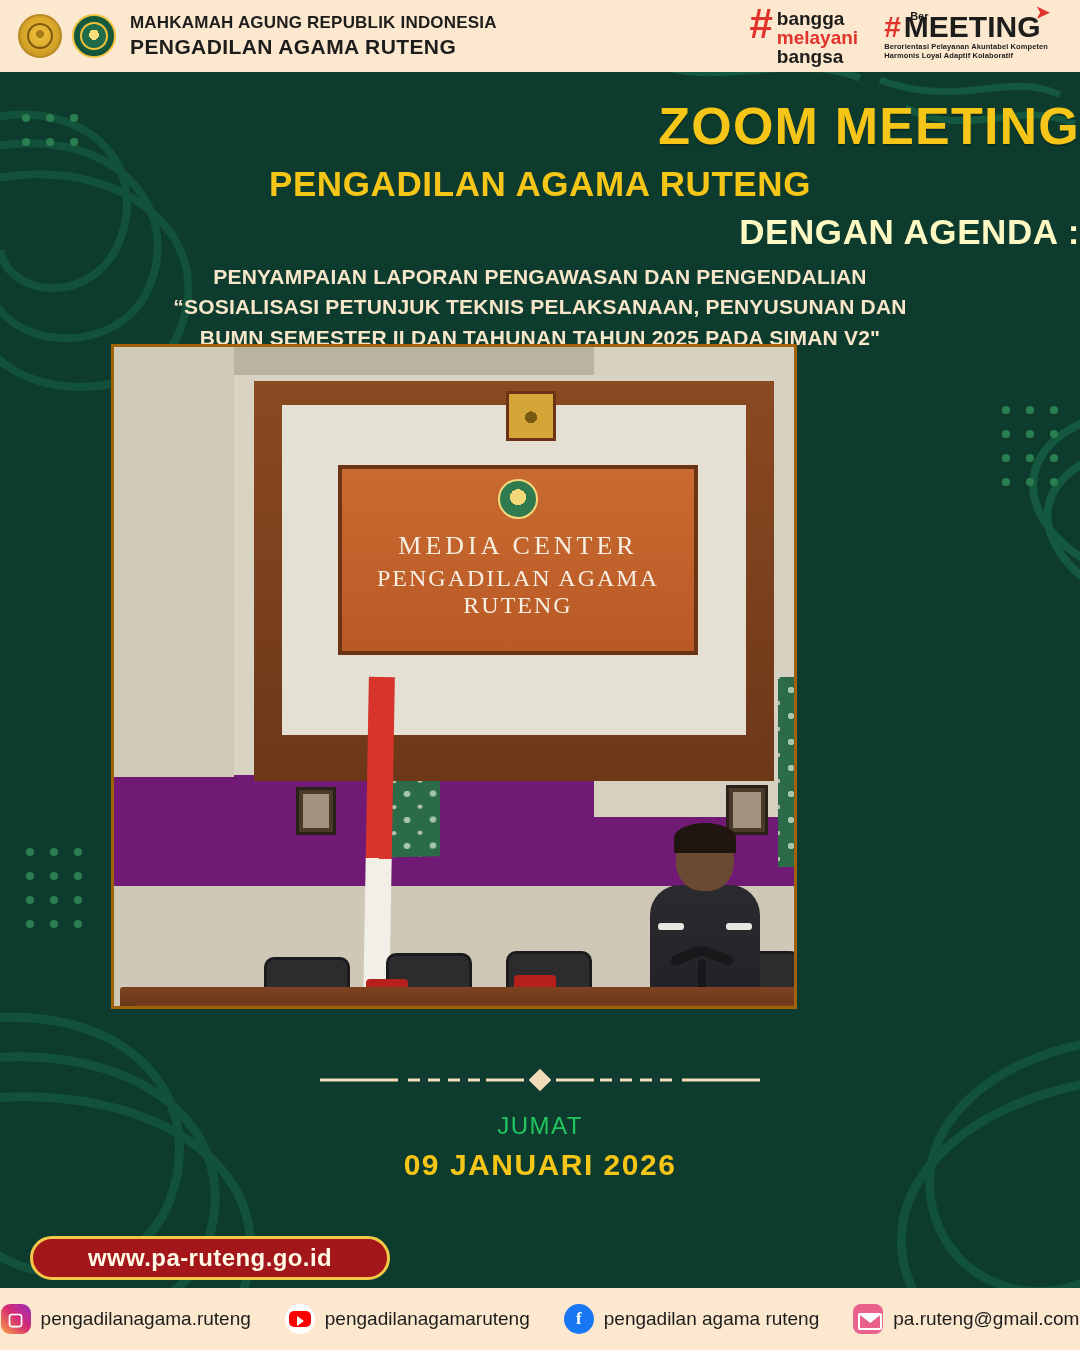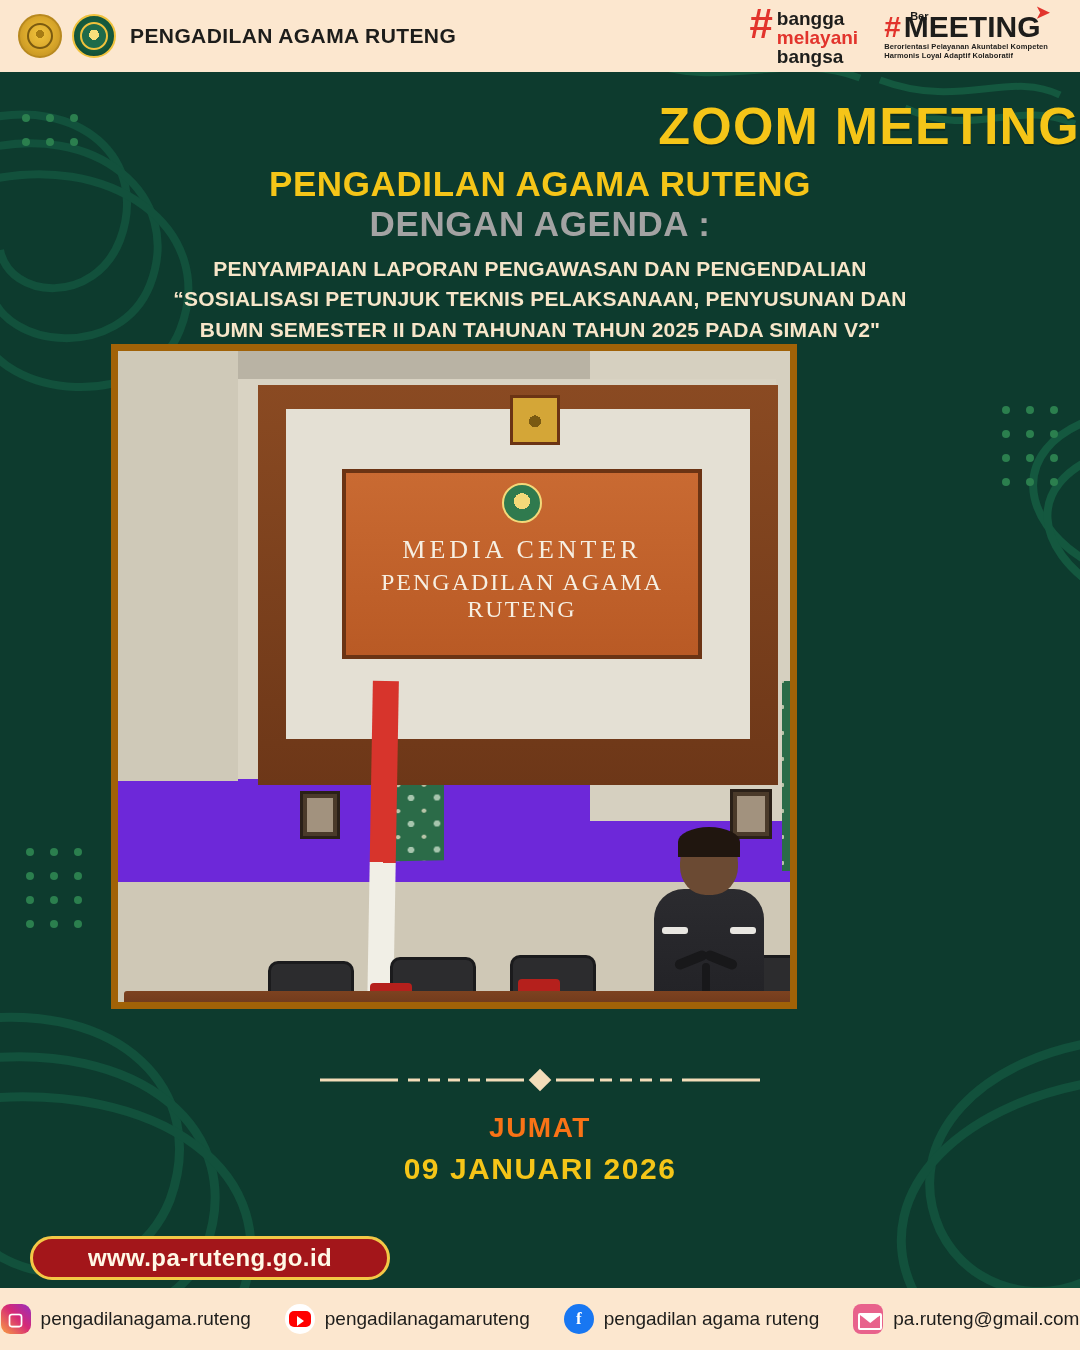--- a/index.html
+++ b/index.html
@@ -94,34 +94,36 @@
   .title-main {
     font-size: 52px; font-weight: 800; color: #f5c518; letter-spacing: 1.2px;
     text-shadow: 0 2px 0 rgba(0,0,0,.25);
     text-align: right;
   }
   .title-sub1 {
     font-size: 35px; font-weight: 800; color: #f5c518; letter-spacing: .6px;
     margin-top: 8px;
   }
   .title-sub2 {
-    font-size: 35px; font-weight: 800; color: #a3a3a3; letter-spacing: .6px;
+    font-size: 35px; font-weight: 800; color: #fef9c3; letter-spacing: .6px;
+    margin-top: 8px;
+    text-align: right;
   }
   .agenda { margin-top: 10px; padding: 0 110px; }
   .agenda div {
     font-size: 21px; font-weight: 800; color: #f7e6c9; letter-spacing: .2px;
     line-height: 1.45;
   }
 
   
   .photo-wrap {
     position: absolute; left: 111px; top: 344px;
     width: 686px; height: 665px;
-    border: 7px solid #a16207;
-    background: #6d28d9;
+    border: 3px solid #a16207;
+    background: #701a75;
     overflow: hidden;
     z-index: 10;
   }
   .photo { position: absolute; inset: 0; }
 
   
   .wall-left { position:absolute; left:0; top:0; width:120px; height:430px; background:#cfc9b8; }
   .wall-right { position:absolute; right:0; top:0; width:200px; height:470px; background:#d6d0c0; }
   .ceiling { position:absolute; left:0; top:0; width:100%; height:28px; background:#b9b3a4; }
   .back-wall { position:absolute; left:120px; top:28px; width:538px; height:400px; background:#d9d3c3; }
@@ -247,21 +249,21 @@
   .redbox { position:absolute; width:42px; height:44px; background:#b5201c; border-radius:4px; }
 
   
   .divider {
     position:absolute; left:0; top:1062px; width:1080px; height:36px; z-index:10;
     display:flex; align-items:center; justify-content:center; gap:0;
   }
 
   
   .date-block { position:absolute; left:0; top:1112px; width:1080px; text-align:center; z-index:10; }
-  .date-day { font-size:28px; font-weight:700; color:#f97316; letter-spacing:1.5px; }
+  .date-day { font-size:24px; font-weight:400; color:#22c55e; letter-spacing:1.5px; }
   .date-full { font-size:30px; font-weight:800; color:#f5c518; letter-spacing:1.5px; margin-top:8px; }
 
   
   .web-pill {
     position:absolute; left:30px; top:1236px; width:360px; height:44px;
     background:#a3161a; border:3px solid #f3c846; border-radius:24px;
     display:flex; align-items:center; justify-content:center;
     z-index:12;
   }
   .web-pill span { color:#fff8e6; font-size:24px; font-weight:800; letter-spacing:.4px; }
@@ -377,20 +379,21 @@
       </g>
     </svg>
   </div>
 
   <div class="header">
     <div class="header-logos">
       <div class="logo-circle logo-ma"></div>
       <div class="logo-circle logo-pa"></div>
     </div>
     <div class="header-titles">
+      <div class="t1">MAHKAMAH AGUNG REPUBLIK INDONESIA</div>
       <div class="t2">PENGADILAN AGAMA RUTENG</div>
     </div>
     <div class="header-right">
       <div class="bangga">
         <div class="hash">#</div>
         <div class="lines">
           <div class="l1">bangga</div>
           <div class="l2">melayani</div>
           <div class="l3">bangsa</div>
         </div>

